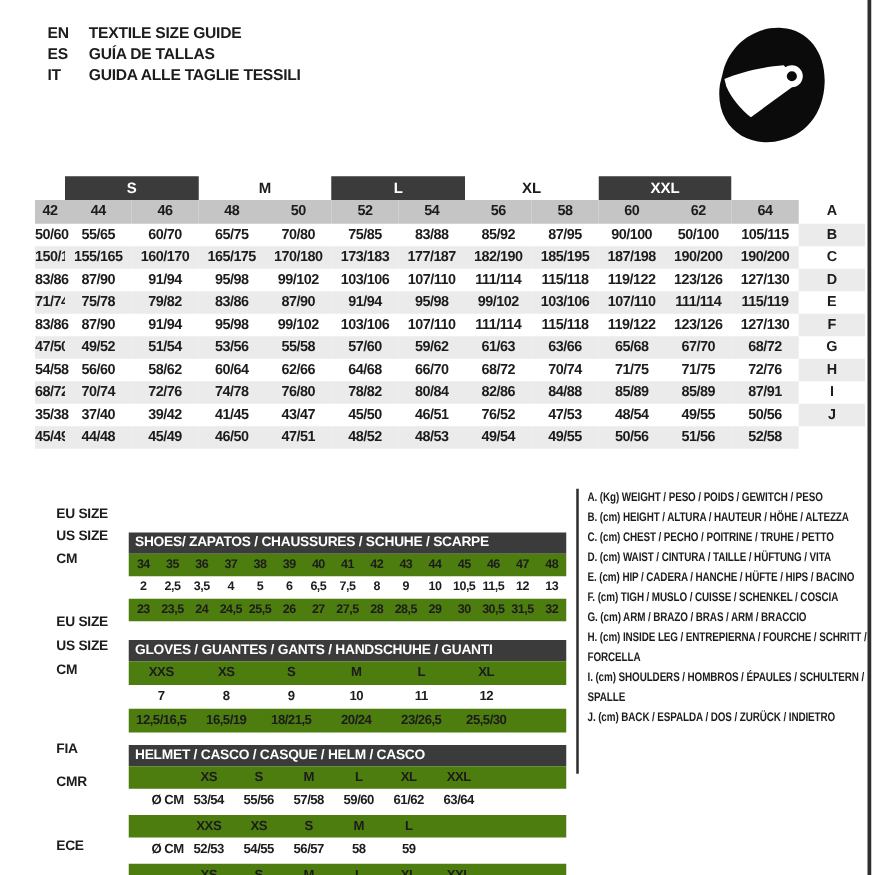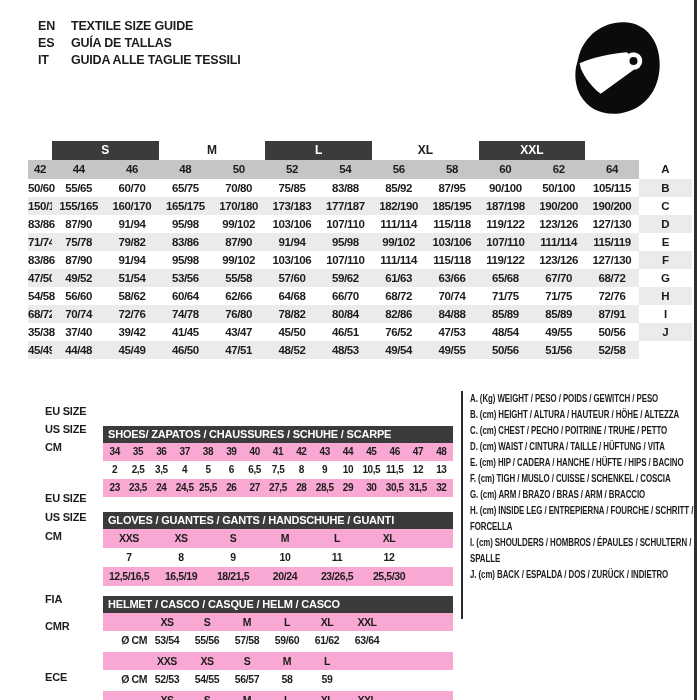--- a/index.html
+++ b/index.html
@@ -39,21 +39,21 @@
     padding-left:5px;letter-spacing:-0.2px;white-space:nowrap;}
   .srow{display:grid;}
   .shoes-row{grid-template-columns:repeat(15,1fr);height:18px;}
   .gloves-row{grid-template-columns:repeat(6,52px) 1fr;height:19px;}
   .helmet-row{grid-template-columns:44px repeat(6,40px) 1fr;height:18px;}
   .scell{text-align:center;font-size:10px;line-height:inherit;letter-spacing:-0.4px;white-space:nowrap;}
   .shoes-row .scell{line-height:18px;}
   .gloves-row .scell{line-height:19px;font-size:10.5px;}
   .helmet-row .scell{line-height:18px;font-size:10.5px;}
   .scell.prefix{text-align:right;padding-left:3px;}
-  .lightrow{background:#f9a8d4;}
+  .lightrow{background:#4d7c0f;}
 
   
   .divider{left:461px;top:391px;width:2px;height:228px;background:#2c2c2c;}
   .legend{left:470px;top:391px;width:290px;transform:scaleX(0.79);transform-origin:left top;}
   .legend-item{font-size:10px;line-height:16px;letter-spacing:-0.1px;}
 </style>
 </head>
 <body>
 
 <div class="abs lang">

